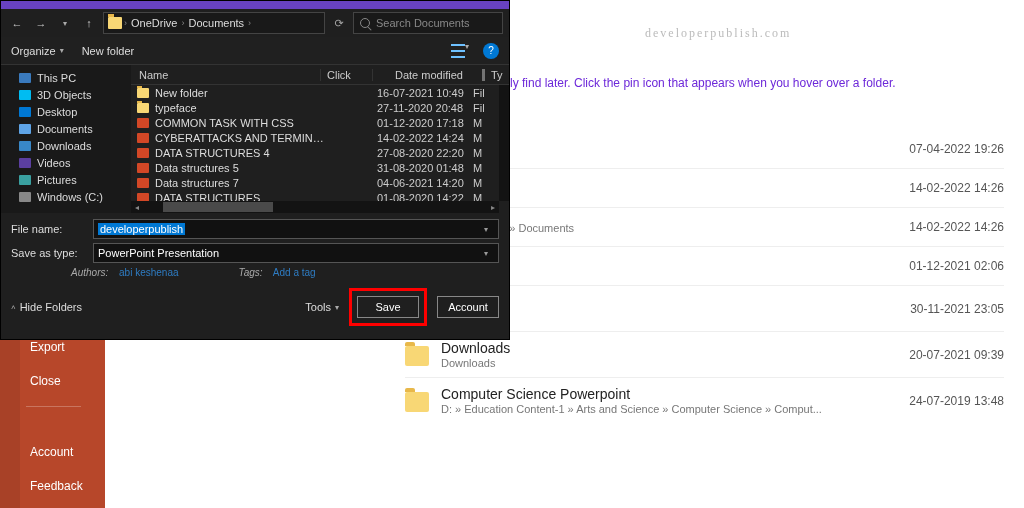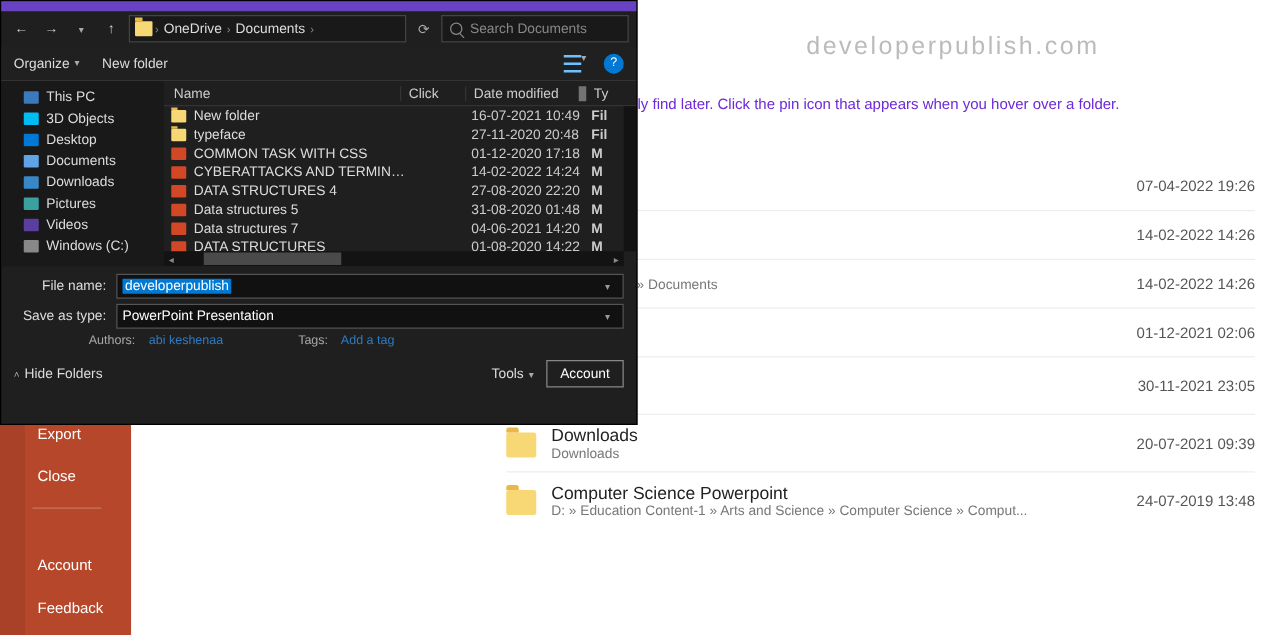--- a/index.html
+++ b/index.html
@@ -8,21 +8,21 @@
 
 .ppt-sidebar { position: absolute; left: 0; top: 0; width: 105px; height: 508px; background: #B7472A; color: #fff; font-size: 12px; }
 .ppt-sidebar .accent { position: absolute; left: 0; top: 0; width: 20px; height: 508px; background: #A84127; }
 .ppt-item { padding: 10px 0 10px 30px; cursor: pointer; }
 .ppt-div { height: 1px; background: rgba(255,255,255,0.25); margin: 8px 24px 8px 26px; }
 .ppt-group-top { margin-top: 330px; }
 .ppt-group-bottom { margin-top: 28px; }
 
 
 .bg { position: absolute; left: 105px; top: 0; right: 0; bottom: 0; background: #fff; }
-.bg-water { position: absolute; top: 26px; left: 540px; color: #bbb; font-family: Liberation Sans, sans-serif; font-size: 20px; letter-spacing: 2px; }
+.bg-water { position: absolute; top: 26px; left: 540px; color: #bbb; font-family: Liberation Serif, serif; font-size: 12px; letter-spacing: 2px; }
 .bg-hint { position: absolute; top: 76px; left: 405px; color: #6d28d9; font-size: 12px; }
 .bg-list { position: absolute; top: 130px; left: 300px; right: 20px; }
 .bg-row { display: flex; align-items: center; padding: 8px 0; border-top: 1px solid #eee; }
 .bg-row:first-child { border-top: none; }
 .bg-folder-icon { width: 24px; height: 20px; background: #F8D775; border-radius: 2px; margin-right: 12px; margin-top: 2px; position: relative; flex-shrink: 0; }
 .bg-folder-icon::before { content: ""; position: absolute; top: -4px; left: 0; width: 10px; height: 4px; background: #E8B84A; border-radius: 2px 2px 0 0; }
 .bg-textcol { flex: 1; }
 .bg-title { font-size: 14px; color: #222; }
 .bg-sub { font-size: 11px; color: #777; margin-top: 1px; }
 .bg-date { width: 130px; text-align: right; font-size: 12px; color: #555; }
@@ -61,45 +61,45 @@
 .ti-dl { background: #3887c7; border-radius: 1px; }
 .ti-mus { background: #3b9fd1; border-radius: 1px; }
 .ti-pic { background: #3aa0a0; border-radius: 1px; }
 .ti-vid { background: #5b3fa0; border-radius: 1px; }
 .ti-drv { background: #888; border-radius: 1px; }
 
 .filepane { flex: 1; background: #1f1f1f; display: flex; flex-direction: column; overflow: hidden; position: relative; }
 .fp-header { display: flex; height: 20px; align-items: center; border-bottom: 1px solid #333; color: #ccc; font-size: 11px; }
 .col-name { width: 190px; padding-left: 8px; border-right: 1px solid #333; }
 .col-status { width: 52px; padding-left: 6px; border-right: 1px solid #333; }
-.col-date { width: 96px; padding-left: 6px; border-right: 6px solid #737373; }
+.col-date { width: 96px; padding-left: 6px; border-right: 3px solid #737373; margin-left: 16px; }
 .col-ty { flex: 1; padding-left: 6px; }
 .fp-rows { overflow: hidden; }
 .fp-row { display: flex; height: 15px; align-items: center; cursor: pointer; }
 .fp-icon { width: 12px; height: 10px; margin-left: 6px; margin-right: 6px; flex-shrink: 0; }
 .ico-folder { background: #F8D775; border-radius: 1px; position: relative; }
 .ico-folder::before { content: ""; position: absolute; top: -2px; left: 0; width: 5px; height: 2px; background: #E8B84A; }
 .ico-ppt { background: #D24726; border-radius: 1px; }
 .fp-name { width: 170px; white-space: nowrap; overflow: hidden; text-overflow: ellipsis; color: #ddd; }
 .fp-status { width: 52px; }
 .fp-date { width: 96px; color: #ccc; }
-.fp-ty { flex: 1; color: #ccc; white-space: nowrap; overflow: hidden; font-weight: bold; }
+.fp-ty { flex: 1; color: #ccc; white-space: nowrap; overflow: hidden; }
 .hscroll { position: absolute; bottom: 0; left: 0; right: 10px; height: 12px; background: #131313; display: flex; align-items: center; }
 .hscroll-thumb { height: 10px; width: 110px; background: #4a4a4a; margin-left: 20px; }
 .hscroll-arrow { width: 12px; height: 12px; display: flex; align-items: center; justify-content: center; color: #888; font-size: 8px; }
 .vscroll { position: absolute; top: 20px; right: 0; bottom: 12px; width: 10px; background: #131313; }
 
 .dlg-fields { padding: 6px 10px 2px 10px; }
 .fld-row { display: flex; align-items: center; margin-bottom: 4px; }
-.fld-label { width: 82px; text-align: right; padding-right: 8px; color: #ddd; }
+.fld-label { width: 82px; text-align: left; padding-right: 8px; color: #ddd; }
 .fld-input { flex: 1; height: 20px; background: #111; border: 1px solid #555; color: #fff; display: flex; align-items: center; padding: 0 4px; position: relative; }
 .fld-input .sel { background: #0078d4; color: #fff; padding: 0 2px; }
 .fld-drop { width: 16px; text-align: center; color: #999; cursor: pointer; font-size: 8px; }
 .meta-row { display: flex; gap: 60px; padding-left: 60px; margin-top: 2px; font-size: 10px; }
-.meta-k { color: #aaa; margin-right: 8px; }
+.meta-k { color: #aaa; margin-right: 8px; font-style: italic; }
 .meta-v-blue { color: #2e7cc3; margin-top: 17px; }
 
 .dlg-footer { display: flex; align-items: center; padding: 8px 10px; gap: 10px; }
 .hidefolders { display: flex; align-items: center; gap: 4px; color: #ddd; cursor: pointer; }
 .foot-r { margin-left: auto; display: flex; align-items: center; gap: 10px; }
 .tools-lbl { color: #ddd; cursor: pointer; display: flex; align-items: center; gap: 4px; }
 .btn { min-width: 62px; height: 22px; border: 1px solid #888; background: #1f1f1f; color: #fff; display: flex; align-items: center; justify-content: center; cursor: pointer; }
 .save-wrap { padding: 5px; border: 3px solid #f00; }
 .chev { font-size: 8px; color: #aaa; }
 </style>
@@ -241,26 +241,26 @@
         </div>
         <div class="tree-row">
           <span class="tree-icon ti-doc"></span>
           <span>Documents</span>
         </div>
         <div class="tree-row">
           <span class="tree-icon ti-dl"></span>
           <span>Downloads</span>
         </div>
         <div class="tree-row">
+          <span class="tree-icon ti-vid"></span>
+          <span>Videos</span>
+        </div>
+        <div class="tree-row">
           <span class="tree-icon ti-pic"></span>
           <span>Pictures</span>
-        </div>
-        <div class="tree-row">
-          <span class="tree-icon ti-vid"></span>
-          <span>Videos</span>
         </div>
         <div class="tree-row">
           <span class="tree-icon ti-drv"></span>
           <span>Windows (C:)</span>
         </div>
       </div>
     <div class="filepane">
       <div class="fp-header">
         <div class="col-name">Name</div>
         <div class="col-status">Click</div>
@@ -364,16 +364,19 @@
   <div class="dlg-footer">
     <div class="hidefolders">
       <span class="chev">˄</span>
       <span>Hide Folders</span>
     </div>
     <div class="foot-r">
       <div class="tools-lbl">
         <span>Tools</span>
         <span class="chev">▾</span>
       </div>
+      <div class="save-wrap">
+        <div class="btn">Save</div>
+      </div>
       <div class="btn">Account</div>
     </div>
   </div>
 </div>
 
 </body></html>

